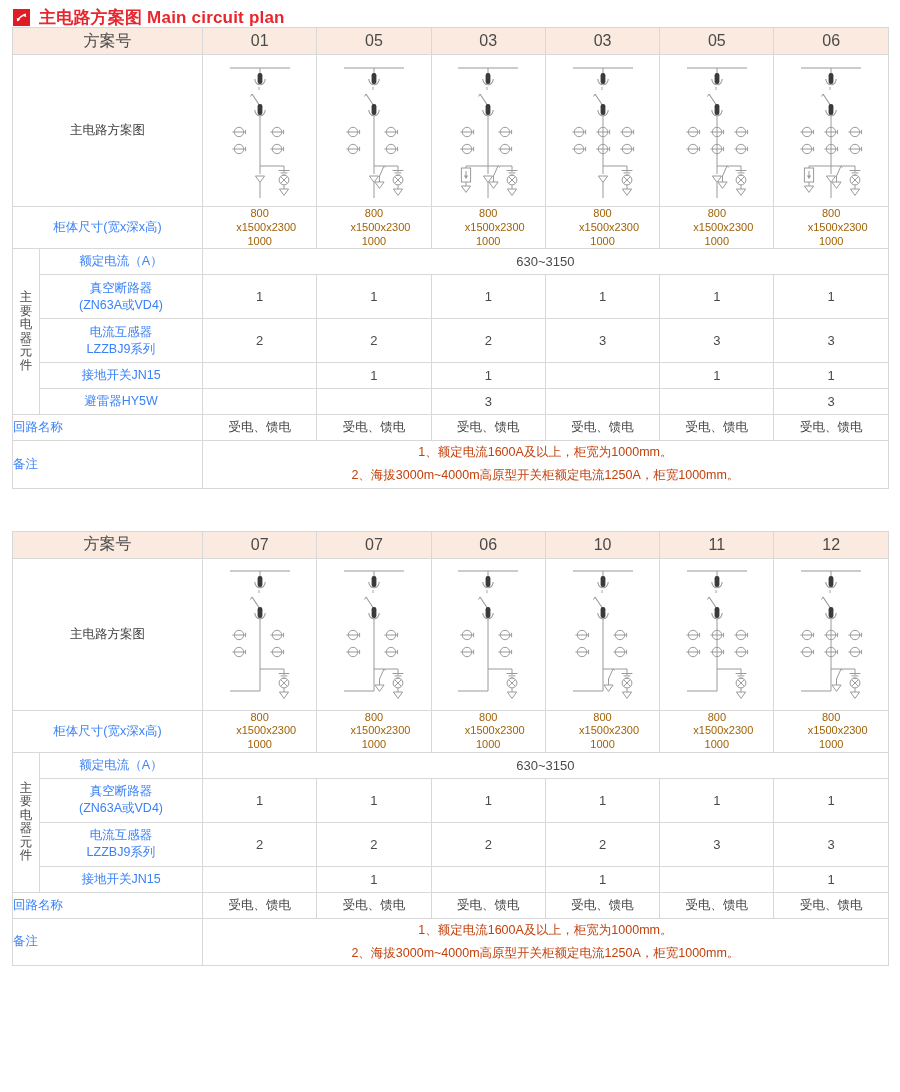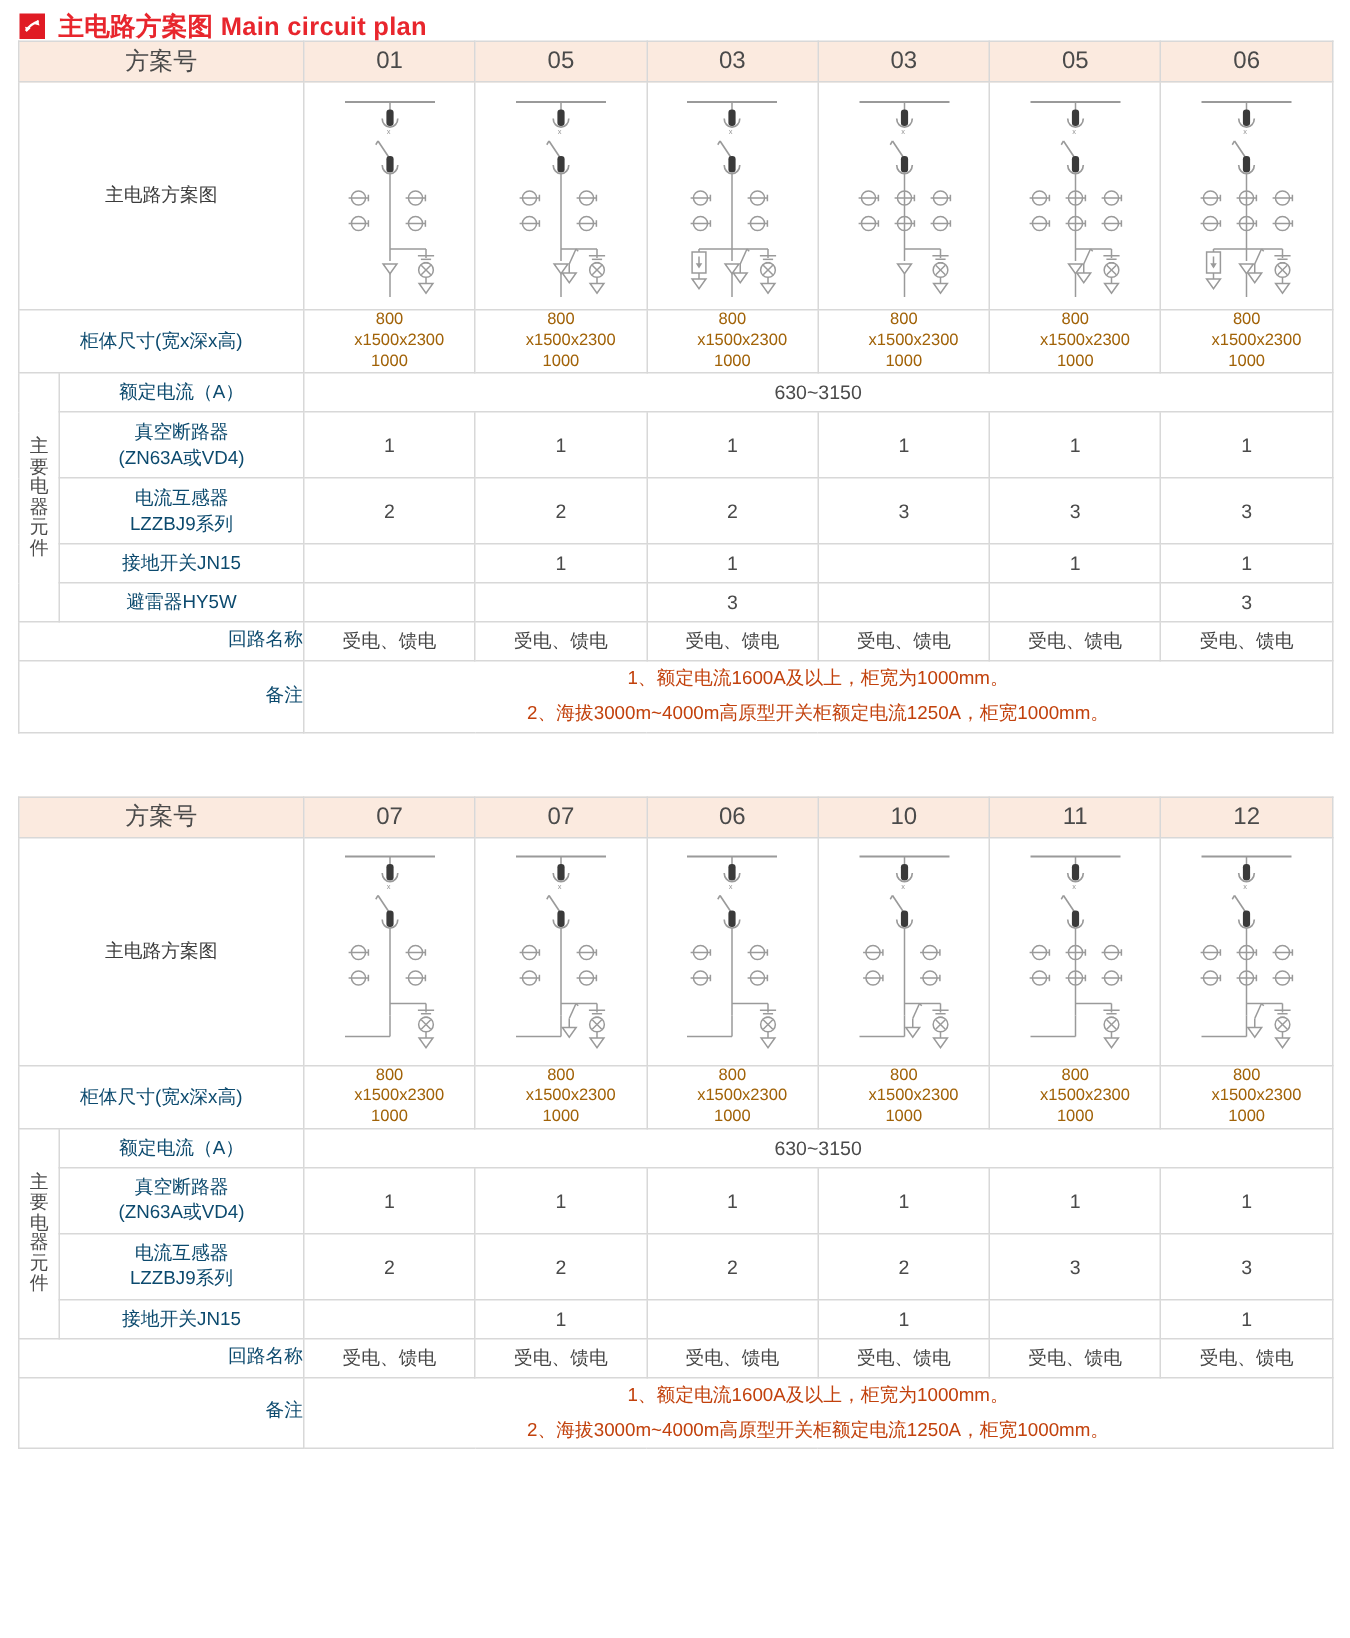--- a/index.html
+++ b/index.html
@@ -72,24 +72,24 @@
     display: flex; flex-direction: column;
     align-items: center; justify-content: center;
     line-height: 1.08;
     font-size: 12.5px;
     color: #4a4a4a;
   }
   td.rowlabel {
     text-align: left;
     padding-left: 13px;
     line-height: 1.35;
-    color: #0c4a6e;
+    color: #3b82f6;
     font-size: 12.5px;
   }
-  td.rowlabel.center { text-align: right; padding-left: 0; font-family: Liberation Mono, monospace; }
+  td.rowlabel.center { text-align: left; padding-left: 0; }
 
   td.dimcell {
     text-align: left;
     padding: 3px 0 3px 6px;
     line-height: 1.25;
     font-size: 11px;
     color: #a16207;
   }
   .dim-l2 { padding-left: 13px; }
 

